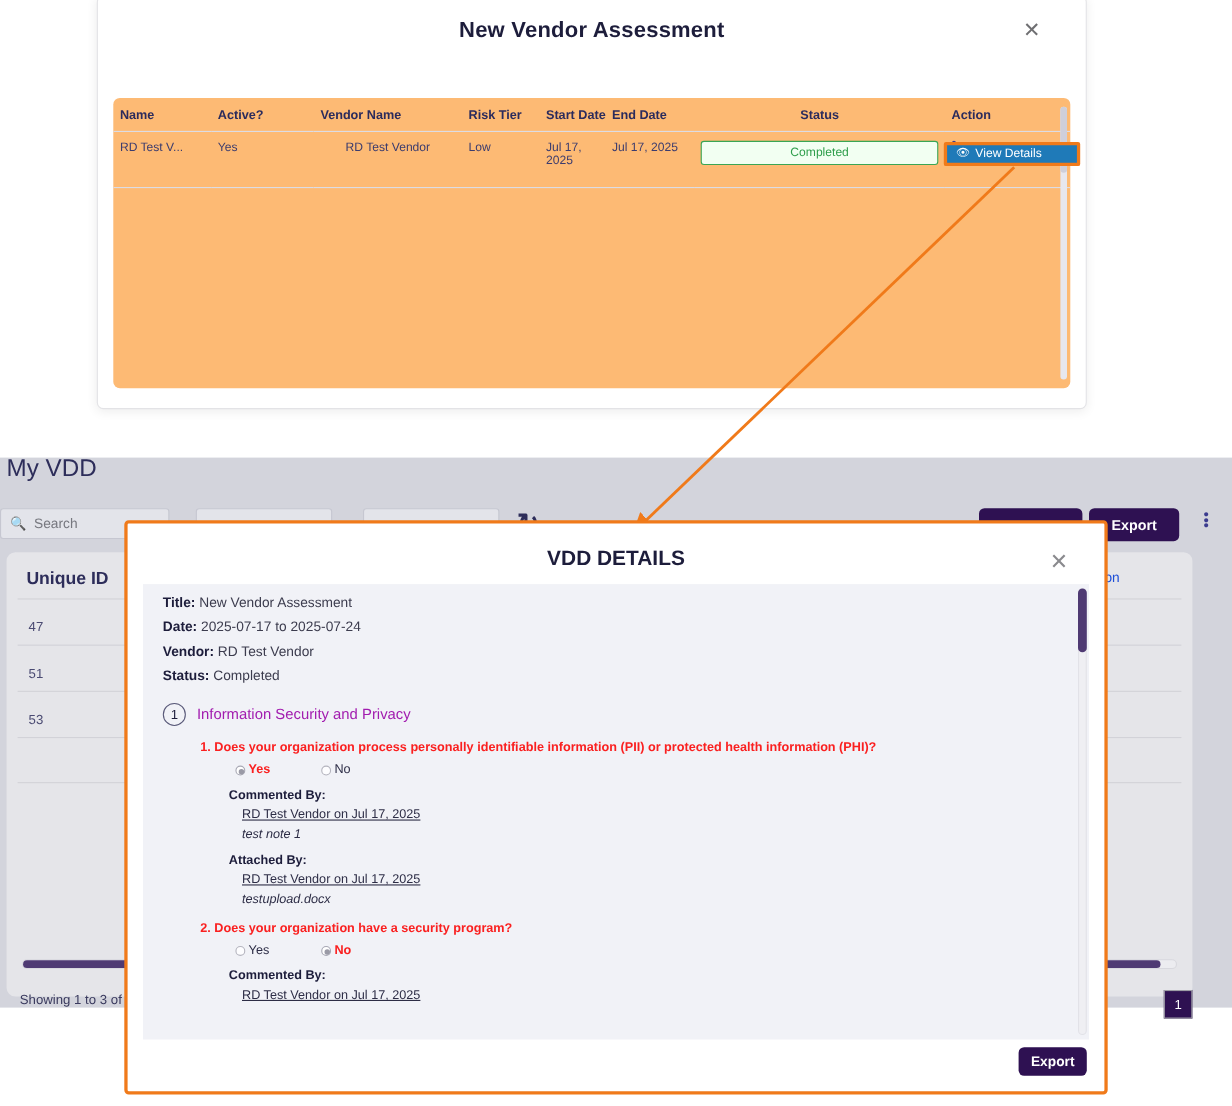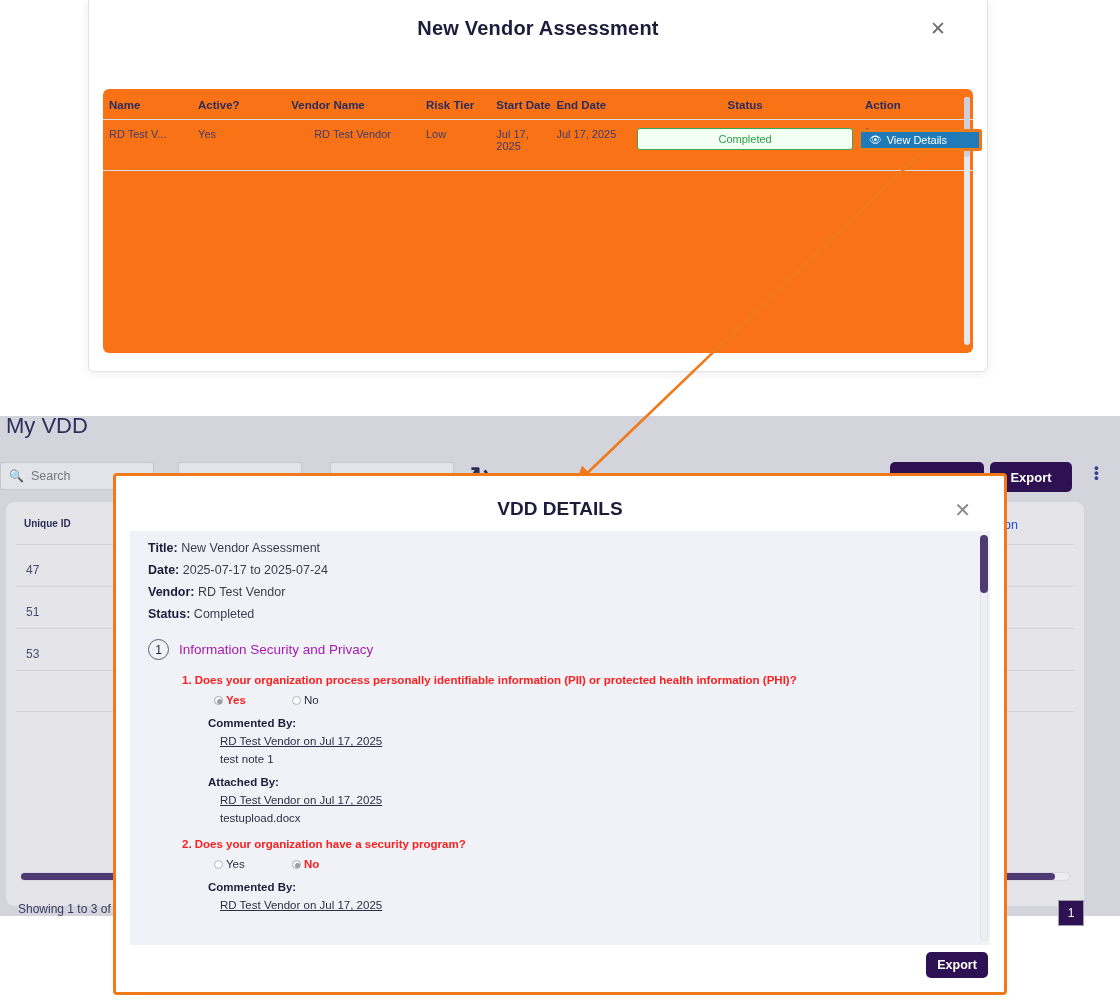--- a/index.html
+++ b/index.html
@@ -21,21 +21,21 @@
     position:absolute; left:0; right:0; top:20px; text-align:center;
     font-size:20px; font-weight:bold; color:#1d1d3b; letter-spacing:.2px;
   }
   #top-modal-close{
     position:absolute; right:38px; top:20px; width:22px; height:22px;
     color:#6f6f72; font-size:19px; font-weight:bold; line-height:22px;
     text-align:center; cursor:pointer; font-family:"DejaVu Sans", sans-serif;
   }
   #top-panel{
     position:absolute; left:14px; right:14px; top:92px; bottom:18px;
-    background:#f97316; border-radius:6px; overflow:hidden;
+    background:#fdba74; border-radius:6px; overflow:hidden;
   }
   #top-table{ width:100%; border-collapse:collapse; table-layout:fixed; }
   #top-table th{
     font-size:11.5px; color:#2b2b5c; font-weight:bold; text-align:left;
     padding:10px 6px 8px 6px; border-bottom:1px solid #dcdce4;
     white-space:nowrap;
   }
   #top-table td{
     font-size:11px; color:#3c3c6e; padding:8px 6px 18px 6px;
     border-bottom:1px solid #dcdce4; vertical-align:top;
@@ -105,21 +105,21 @@
   #bg-kebab{
     position:absolute; left:1094px; top:3px; color:#3b3b8f; font-size:13px;
     line-height:5px; font-weight:bold;
   }
   #bg-kebab i{ display:block; }
   #bg-card{
     position:absolute; left:6px; top:86px; width:1078px; height:404px;
     background:#e5e5e9; border-radius:8px;
   }
   #bg-col-head{
-    position:absolute; left:18px; top:16px; font-size:10px;
+    position:absolute; left:18px; top:16px; font-size:16px;
     font-weight:bold; color:#2d2d5a;
   }
   #bg-col-head-right{
     position:absolute; left:998px; top:16px; font-size:12.5px; color:#1d4ed8;
   }
   .bg-row{
     position:absolute; left:10px; width:1058px; height:42px;
     border-top:1px solid #d2d2d8;
   }
   .bg-row span{ position:absolute; left:10px; top:18px; font-size:12px; color:#4a4a72; }
@@ -191,21 +191,21 @@
   .radio.sel::after{
     content:""; position:absolute; left:2px; top:2px; width:5px; height:5px;
     border-radius:50%; background:#9a9aa6;
   }
   .opt-label{ font-size:11.5px; color:#2d2d46; }
   .opt-label.active{ color:#fa2020; font-weight:bold; }
   .sub-head{ margin-left:26px; margin-top:11px; font-size:11.5px;
     font-weight:bold; color:#1d1d3b; }
   .sub-link{ margin-left:38px; margin-top:6px; font-size:11.5px;
     color:#2d2d46; text-decoration:underline; cursor:pointer; }
-  .sub-text{ margin-left:38px; margin-top:6px; font-size:11.5px; color:#2d2d46; }
+  .sub-text{ margin-left:38px; margin-top:6px; font-size:11.5px; color:#2d2d46;font-style:italic; }
   #vdd-scroll-track{
     position:absolute; right:2px; top:4px; bottom:4px; width:8px;
     background:#efeff3; border:1px solid #e2e2e8; border-radius:5px;
   }
   #vdd-scroll-thumb{
     position:absolute; right:2px; top:4px; width:8px; height:58px;
     background:#4f3a73; border-radius:5px; cursor:pointer;
   }
   #vdd-export{
     position:absolute; right:16px; bottom:14px; width:62px; height:26px;

